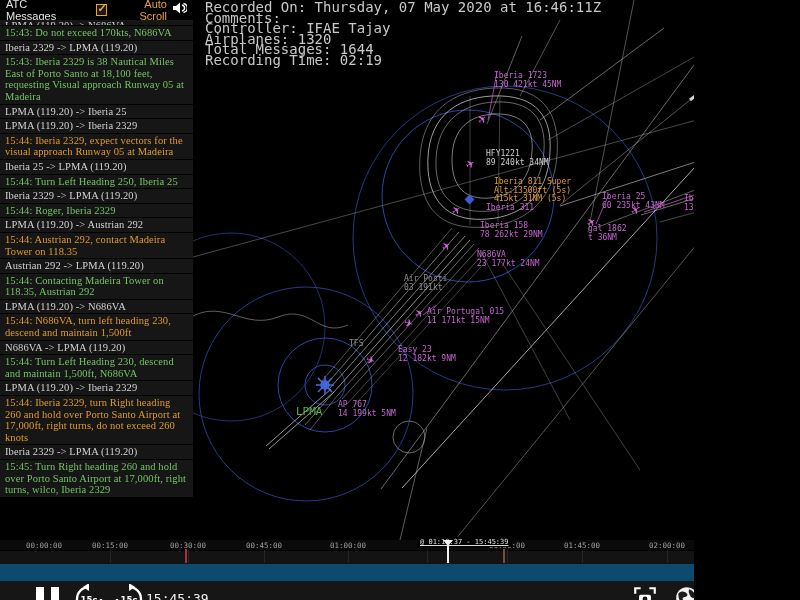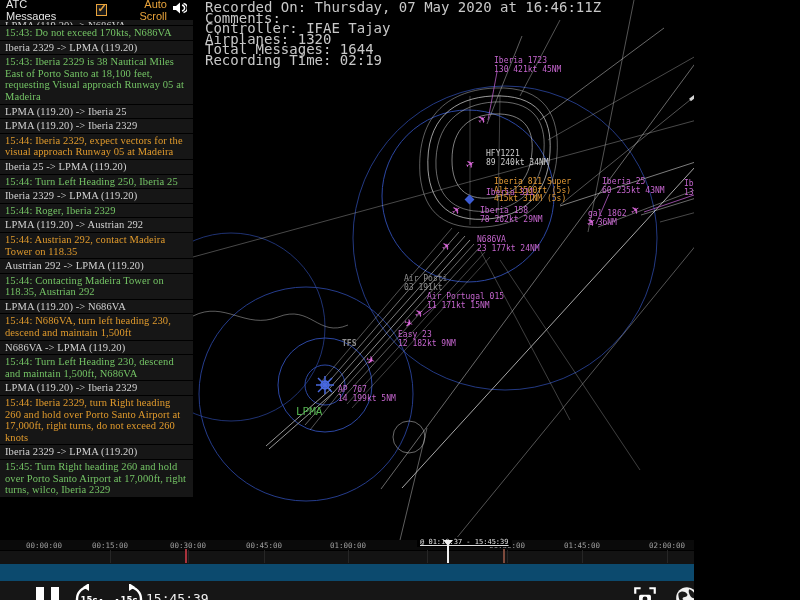--- a/index.html
+++ b/index.html
@@ -22,21 +22,21 @@
   .msg.resp{color:#74c465;}
   .msg.clipped{height:5px;overflow:hidden;padding-top:0;padding-bottom:0;}
 
   
   .radar{position:absolute;left:193px;top:0;width:607px;height:540px;background:#000;overflow:hidden;}
   .info{position:absolute;left:12px;top:2px;color:#c8c8c8;font-family:"DejaVu Sans Mono",monospace;
         font-size:14px;line-height:10.5px;white-space:pre;z-index:5;}
   .tracks{position:absolute;left:0;top:0;}
   .aircraft-layer{position:absolute;left:-193px;top:0;width:800px;height:540px;z-index:4;pointer-events:none;}
   .ac-label{position:absolute;font-family:"DejaVu Sans Mono",monospace;font-size:8px;line-height:8.5px;white-space:pre;}
-  .ac-label.purple{color:#c565ce;}
+  .ac-label.purple{color:#c565ce;margin-top:15px;}
   .ac-label.orange{color:#e39a35;}
   .ac-label.white{color:#cfcfcf;}
   .ac-label.gray{color:#8e8e8e;}
   .plane{position:absolute;color:#e06ae0;font-size:11px;line-height:11px;pointer-events:auto;}
   .airport-label{position:absolute;left:103px;top:358px;color:#53b34f;font-size:11px;
                  font-family:"DejaVu Sans Mono",monospace;z-index:4;margin-top:47px;}
   .sel-diamond{position:absolute;left:273px;top:196px;width:7px;height:7px;background:#3c5cd4;
                transform:rotate(45deg);z-index:3;}
 
   
@@ -223,21 +223,21 @@
         <div class="ac-label purple" style="left: 588px; top: 210px;">gal 1862
 t 36NM</div>
         <div class="ac-label gray" style="left: 404px; top: 275px;">Air Posti
 03 191kt</div>
         <div class="ac-label purple" style="left: 427px; top: 293px;">Air Portugal 015
 11 171kt 15NM</div>
         <span class="plane" style="left: 415px; top: 308px; transform: rotate(-35deg);">✈</span>
         <div class="ac-label purple" style="left: 398px; top: 331px;">Easy 23
 12 182kt 9NM</div>
         <span class="plane" style="left: 404px; top: 318px; transform: rotate(20deg);">✈</span>
-        <div class="ac-label gray" style="left: 342px; top: 340px; font-weight: bold;">TFS</div>
+        <div class="ac-label gray" style="left: 349px; top: 340px;">TFS</div>
         <div class="ac-label purple" style="left: 338px; top: 386px;">AP 767
 14 199kt 5NM</div>
         <span class="plane" style="left: 366px; top: 355px; transform: rotate(20deg);">✈</span>
       </div>
 
     <div class="tools">
       <div class="tool">
         <span>
           <svg width="22" height="22" viewBox="0 0 22 22">
             <circle cx="11" cy="11" r="6.5" fill="none" stroke="#fff" stroke-width="4.5" stroke-dasharray="3.4 2.2"></circle>

